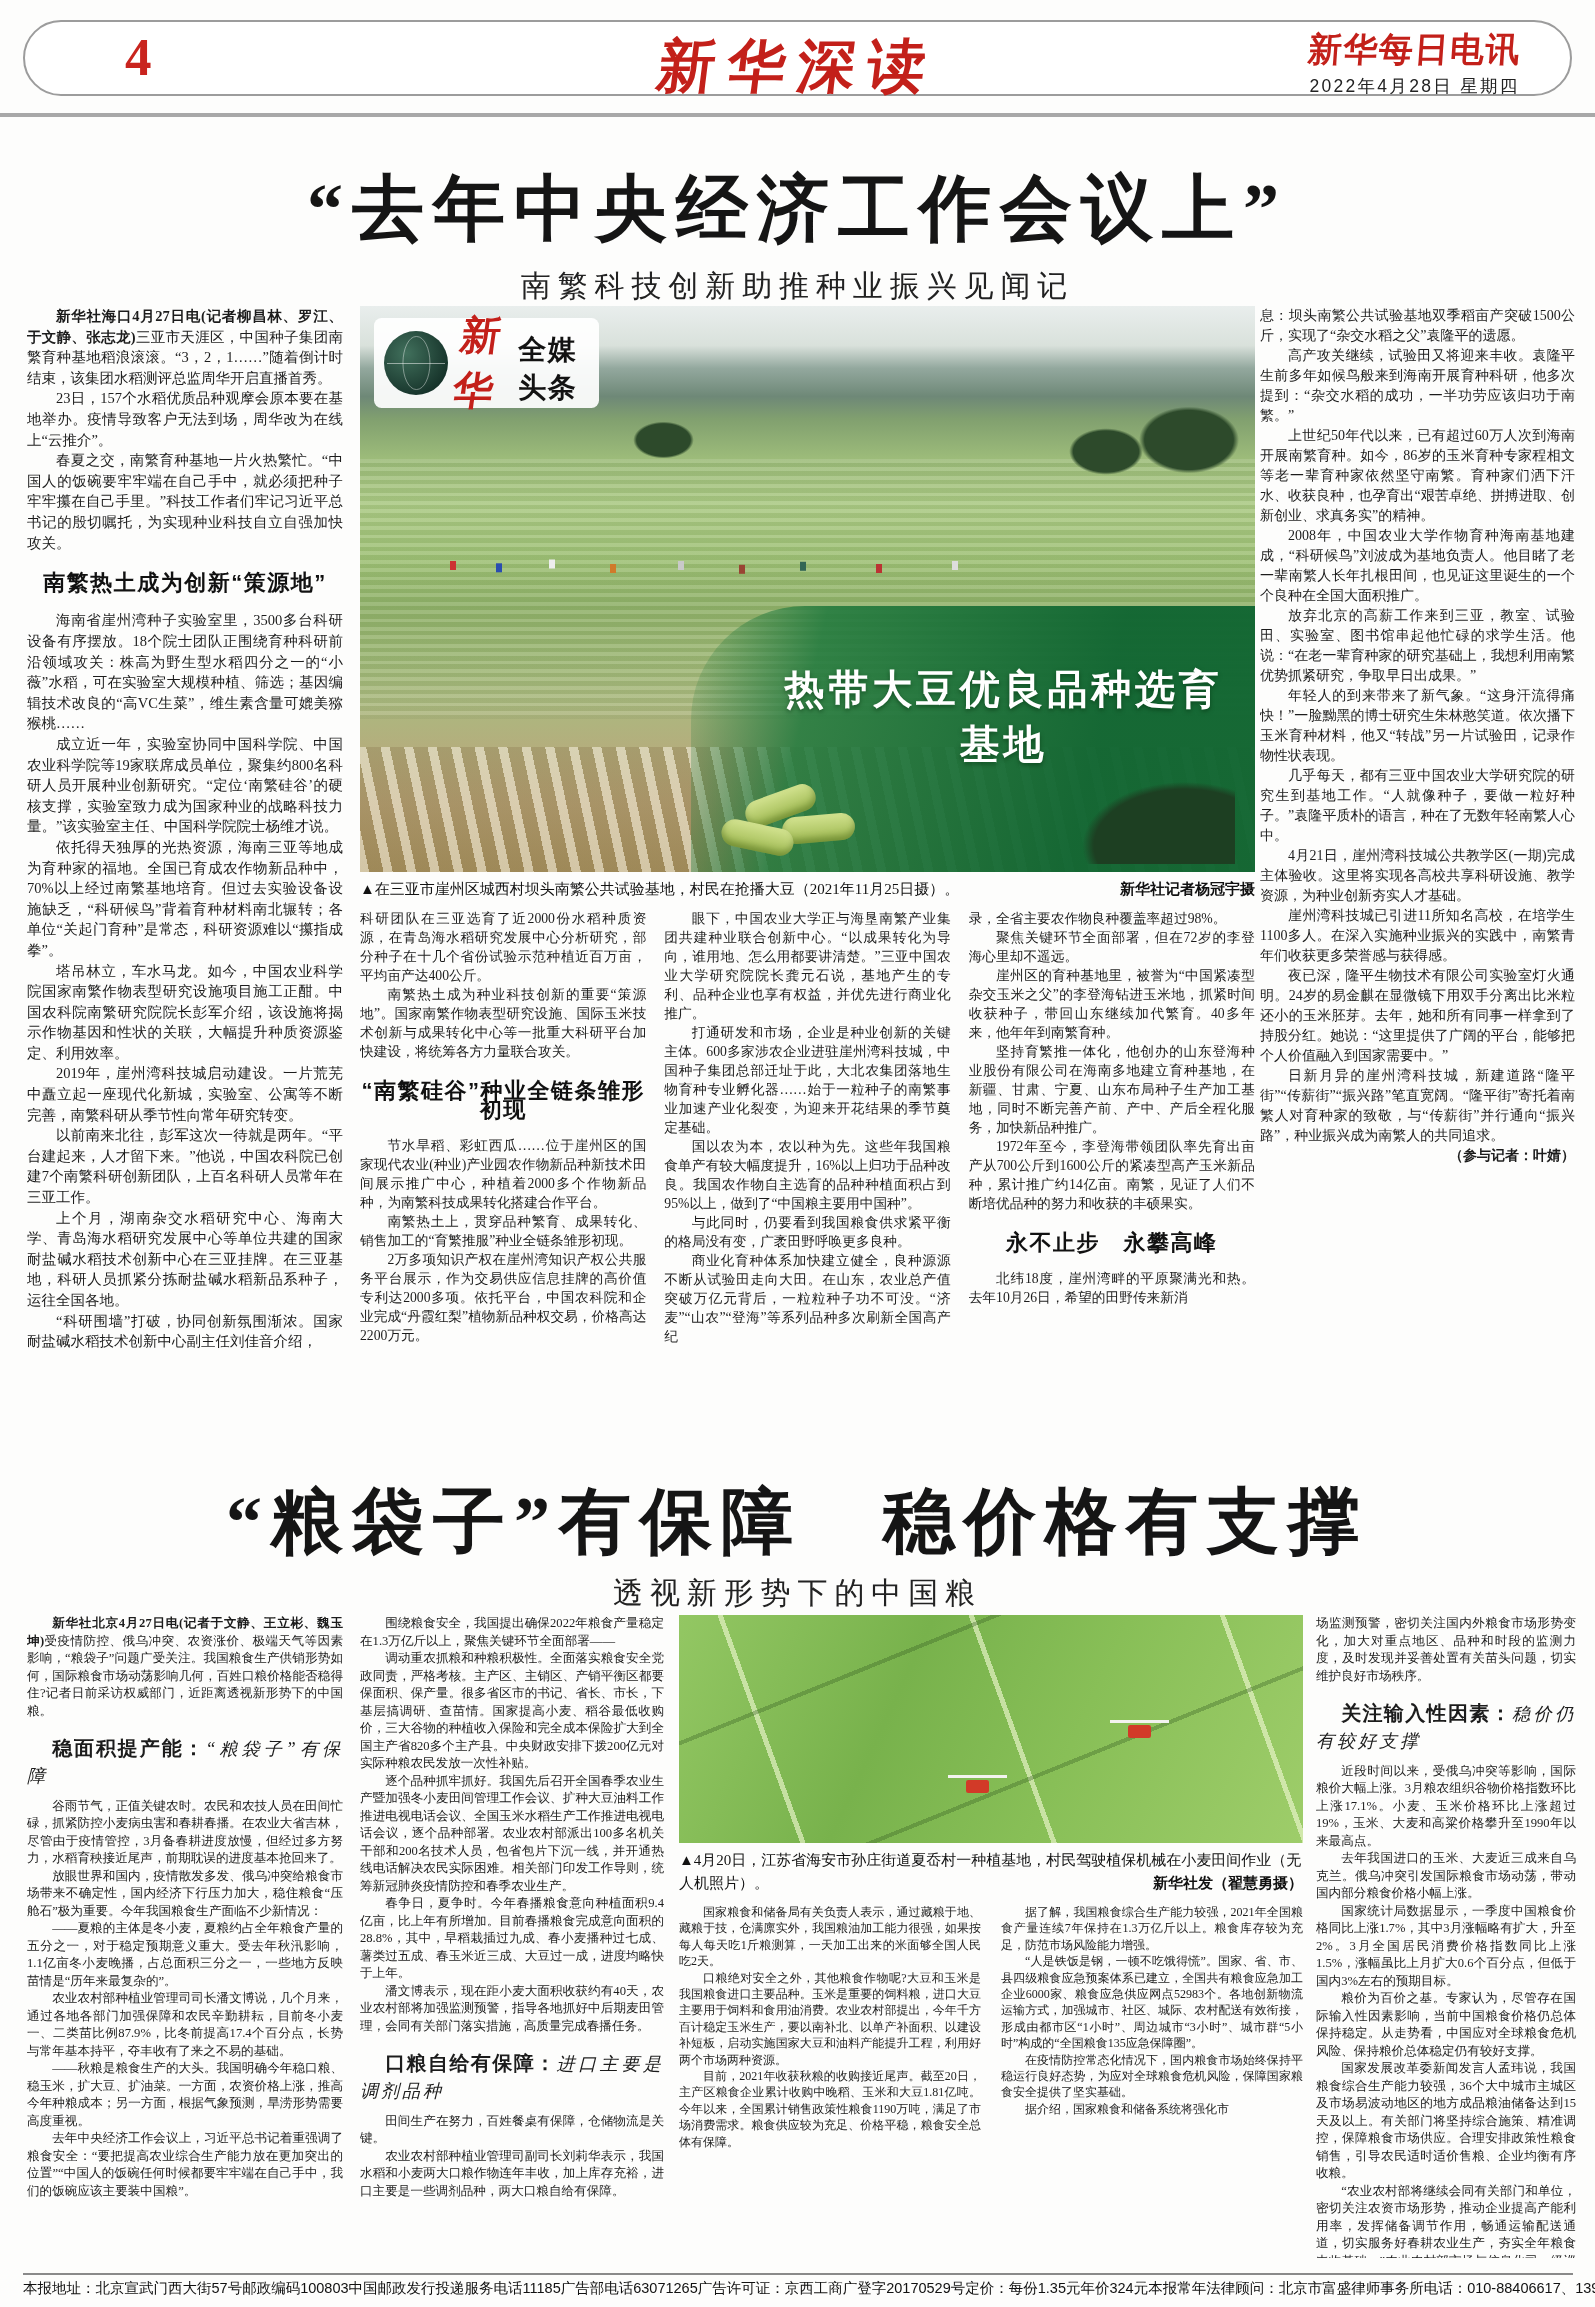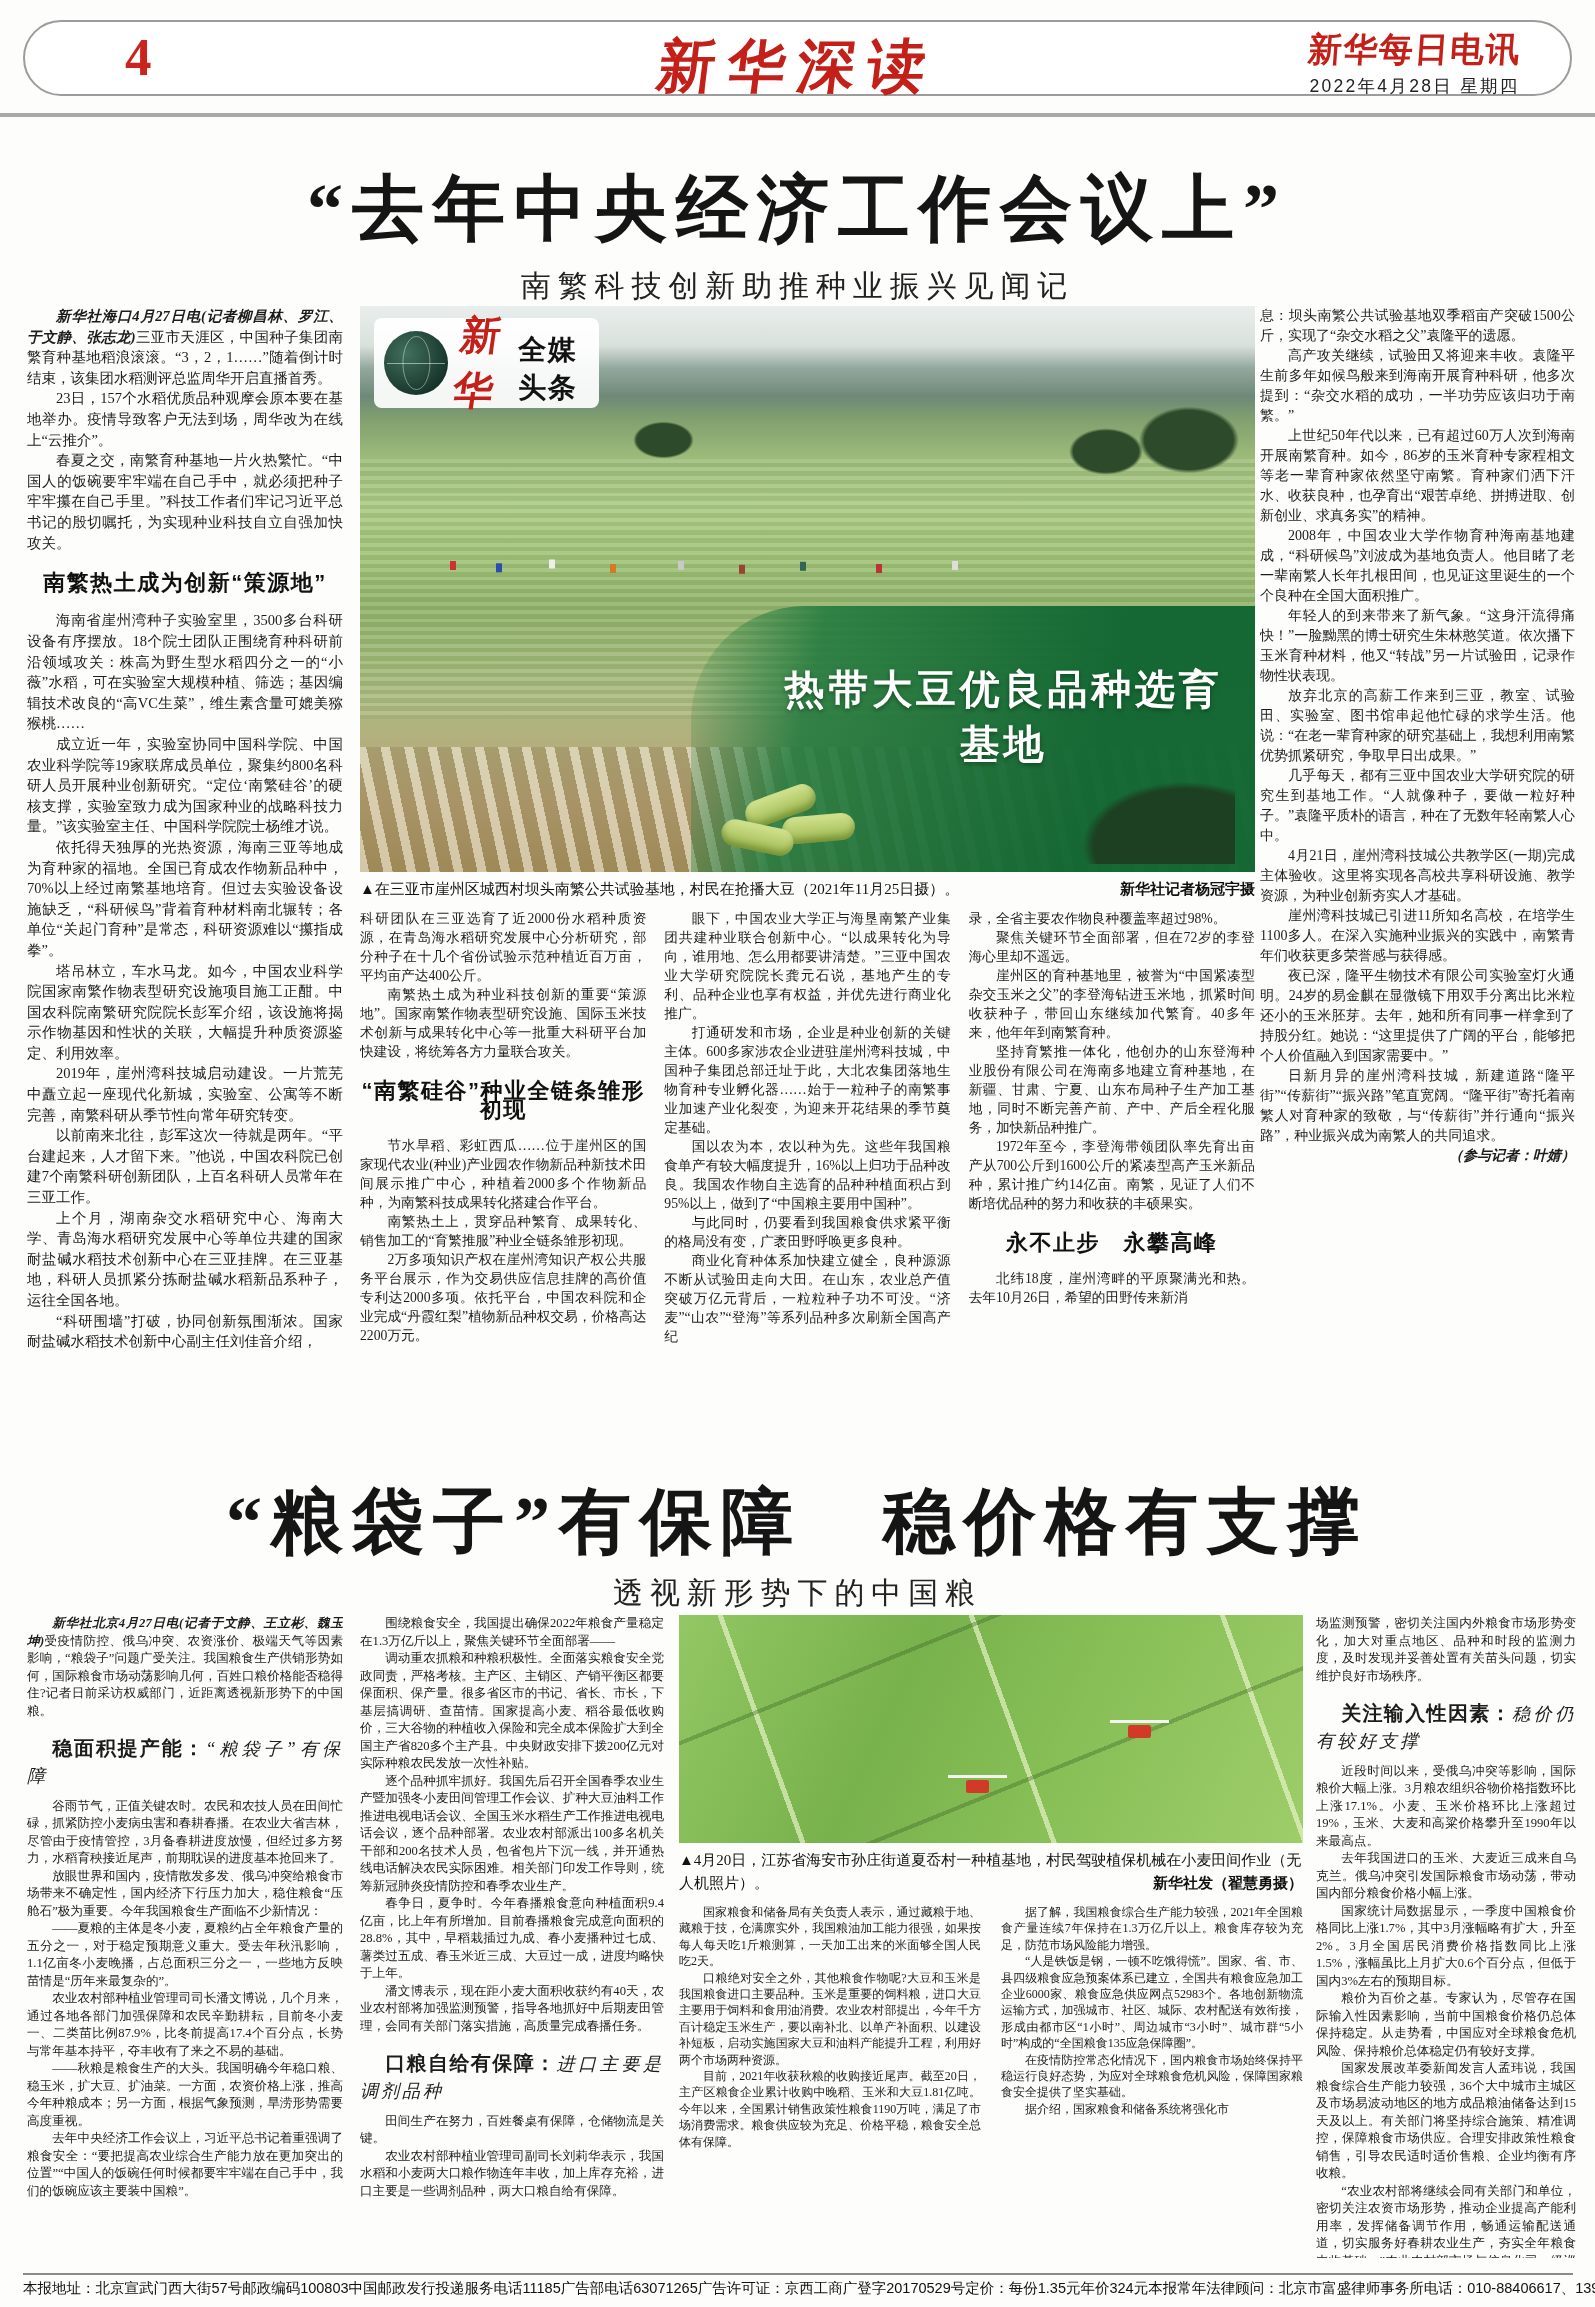--- a/index.html
+++ b/index.html
@@ -17,21 +17,21 @@
       font-family:"Liberation Sans","DejaVu Sans",sans-serif;}
   .top-rule{position:absolute;left:0;top:113px;width:1595px;height:3.8px;background:#a8a8a8;}
   
   .a-head{position:absolute;left:0;width:1595px;text-align:center;font-weight:900;
       font-size:72px;letter-spacing:9px;color:#151515;}
   .a-sub{position:absolute;left:0;width:1595px;text-align:center;font-size:30px;color:#222;
       letter-spacing:6.9px;font-family:"Liberation Sans","DejaVu Sans",sans-serif;}
   
   .para{margin:0;text-align:justify;text-indent:2em;}
   .para.cont{text-indent:0;}
-  .para b{font-weight:bold;font-style:italic;}
+  .para b{font-weight:bold;}
   .endsig{font-weight:bold;float:right;}
   .colhead{font-family:"Liberation Sans","DejaVu Sans",sans-serif;font-weight:bold;text-align:center;
       font-size:22px;letter-spacing:1.5px;margin:20px 0 16.7px;color:#111;}
   .runhead{margin:13.7px 0 9px;text-indent:2em;text-align:justify;line-height:1.45;}
   .runhead b{font-family:"Liberation Sans","DejaVu Sans",sans-serif;font-size:20.6px;letter-spacing:0.8px;}
   .runhead .kai{font-size:19px;letter-spacing:3px;font-style:italic;}
   .col{position:absolute;overflow:hidden;}
   
   .a1-body{font-size:14.5px;line-height:20.6px;}
   .a1-bodyR{font-size:14px;line-height:20px;}
@@ -194,22 +194,22 @@
             <p class="para">北纬18度，崖州湾畔的平原聚满光和热。去年10月26日，希望的田野传来新消</p>
           </div>
       </div>
     </div>
 
     <div class="col a1-bodyR" style="left:1233px;top:0;width:315px;height:1131px;">
         <p class="para cont">息：坝头南繁公共试验基地双季稻亩产突破1500公斤，实现了“杂交水稻之父”袁隆平的遗愿。</p>
         <p class="para">高产攻关继续，试验田又将迎来丰收。袁隆平生前多年如候鸟般来到海南开展育种科研，他多次提到：“杂交水稻的成功，一半功劳应该归功于南繁。”</p>
         <p class="para">上世纪50年代以来，已有超过60万人次到海南开展南繁育种。如今，86岁的玉米育种专家程相文等老一辈育种家依然坚守南繁。育种家们洒下汗水、收获良种，也孕育出“艰苦卓绝、拼搏进取、创新创业、求真务实”的精神。</p>
         <p class="para">2008年，中国农业大学作物育种海南基地建成，“科研候鸟”刘波成为基地负责人。他目睹了老一辈南繁人长年扎根田间，也见证这里诞生的一个个良种在全国大面积推广。</p>
+        <p class="para">放弃北京的高薪工作来到三亚，教室、试验田、实验室、图书馆串起他忙碌的求学生活。他说：“在老一辈育种家的研究基础上，我想利用南繁优势抓紧研究，争取早日出成果。”</p>
         <p class="para">年轻人的到来带来了新气象。“这身汗流得痛快！”一脸黝黑的博士研究生朱林憨笑道。依次播下玉米育种材料，他又“转战”另一片试验田，记录作物性状表现。</p>
-        <p class="para">放弃北京的高薪工作来到三亚，教室、试验田、实验室、图书馆串起他忙碌的求学生活。他说：“在老一辈育种家的研究基础上，我想利用南繁优势抓紧研究，争取早日出成果。”</p>
         <p class="para">几乎每天，都有三亚中国农业大学研究院的研究生到基地工作。“人就像种子，要做一粒好种子。”袁隆平质朴的语言，种在了无数年轻南繁人心中。</p>
         <p class="para">4月21日，崖州湾科技城公共教学区(一期)完成主体验收。这里将实现各高校共享科研设施、教学资源，为种业创新夯实人才基础。</p>
         <p class="para">崖州湾科技城已引进11所知名高校，在培学生1100多人。在深入实施种业振兴的实践中，南繁青年们收获更多荣誉感与获得感。</p>
         <p class="para">夜已深，隆平生物技术有限公司实验室灯火通明。24岁的易金麒在显微镜下用双手分离出比米粒还小的玉米胚芽。去年，她和所有同事一样拿到了持股分红。她说：“这里提供了广阔的平台，能够把个人价值融入到国家需要中。”</p>
         <p class="para">日新月异的崖州湾科技城，新建道路“隆平街”“传薪街”“振兴路”笔直宽阔。“隆平街”寄托着南繁人对育种家的致敬，与“传薪街”并行通向“振兴路”，种业振兴成为南繁人的共同追求。<b class="endsig">（参与记者：叶婧）</b></p>
       </div>
   </div>
 
   <div class="a-head" style="top:1474px;">“粮袋子”有保障　稳价格有支撑</div>
   <div class="a-sub" style="top:1573px;">透视新形势下的中国粮</div>

